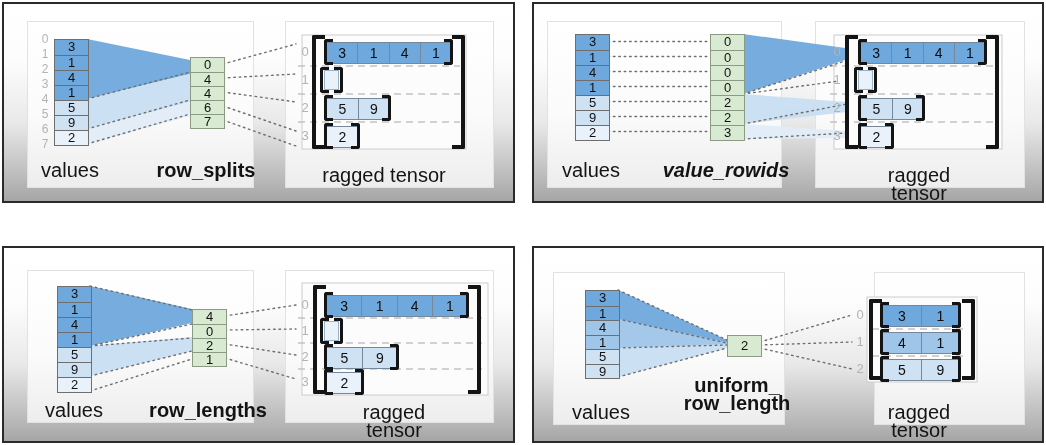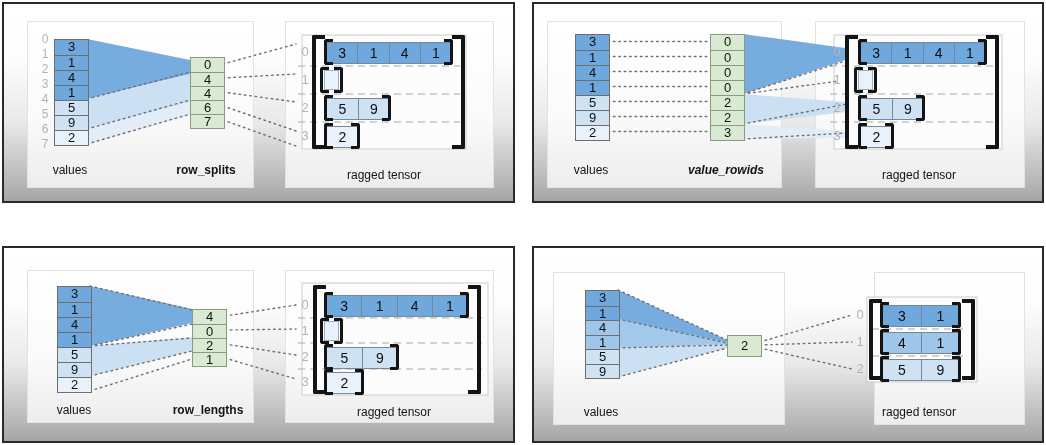--- a/index.html
+++ b/index.html
@@ -9,21 +9,21 @@
          background:linear-gradient(180deg,#ffffff 0%,#fdfdfd 28%,#e9e9e9 60%,#b4b4b4 92%,#a5a5a5 100%);
          box-sizing:border-box;}
   .subpanel{position:absolute;border:1px solid #e2e2e2;
          background:linear-gradient(180deg,#ffffff 0%,#fbfbfb 55%,#ededed 100%);
          box-sizing:border-box;z-index:1;}
   svg.wires{position:absolute;left:0;top:0;z-index:2;pointer-events:none;}
   .col{position:absolute;z-index:3;border:1px solid #6e6e6e;box-sizing:content-box;}
   .col .cell{box-sizing:border-box;text-align:center;font-size:13px;color:#101010;border-top:1px solid #6e6e6e;}
   .col .cell:first-child{border-top:none;}
   .mutelabel{position:absolute;z-index:3;color:#b3b3b3;font-size:13px;line-height:13px;text-align:center;transform:translateX(-50%);}
-  .caption{position:absolute;z-index:4;font-size:12px;color:#141414;white-space:pre-line;text-align:center;transform:translateX(-50%);line-height:18px;}
+  .caption{position:absolute;z-index:4;font-size:20px;color:#141414;white-space:pre-line;text-align:center;transform:translateX(-50%);line-height:18px;}
   .caption.bold{font-weight:bold;}
   .trow{position:absolute;z-index:3;display:flex;border:1px solid #74879b;box-sizing:content-box;}
   .trow .tcell{box-sizing:border-box;width:100%;text-align:center;font-size:14px;line-height:20px;color:#0e0e0e;border-left:1px solid #74879b;}
   .trow .tcell:first-child{border-left:none;}
   .brk{position:absolute;z-index:4;border-color:#141414;border-style:solid;box-sizing:border-box;background:transparent;}
   .brk.l{border-width:3px 0 3px 3px;border-radius:3px 0 0 3px;}
   .brk.r{border-width:3px 3px 3px 0;border-radius:0 3px 3px 0;}
   .brk.big.l{border-width:4px 0 4px 4px;border-radius:2px 0 0 2px;}
   .brk.big.r{border-width:4px 4px 4px 0;border-radius:0 2px 2px 0;}
   .emptyfill{position:absolute;z-index:3;border:1px solid #9ab0c4;box-sizing:border-box;}
@@ -294,15 +294,17 @@
       <div class="brk l" style="left: 346px; top: 81px; width: 9px; height: 26px;"></div>
       <div class="brk r" style="left: 418px; top: 81px; width: 9px; height: 26px;"></div>
       <div class="mutelabel" style="left: 326px; top: 114px;">2</div>
       <div class="trow" style="left: 348px; top: 111px; width: 76px; height: 20px;">
         <div class="tcell" style="background: rgb(207, 226, 243);">5</div>
         <div class="tcell" style="background: rgb(207, 226, 243);">9</div>
       </div>
       <div class="brk l" style="left: 346px; top: 108px; width: 9px; height: 26px;"></div>
       <div class="brk r" style="left: 418px; top: 108px; width: 9px; height: 26px;"></div>
       <div class="caption" style="left: 67px; top: 155px;">values</div>
+      <div class="caption bold" style="left: 203px; top: 128px;">uniform_
+row_length</div>
       <div class="caption" style="left: 385px; top: 155px;">ragged tensor</div>
     </div>
   </div>
 
 </body></html>

